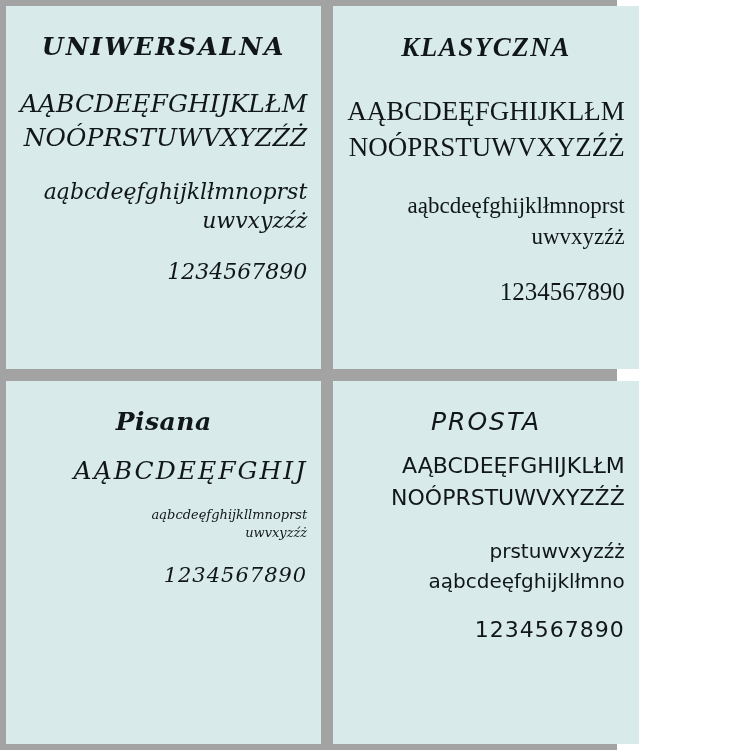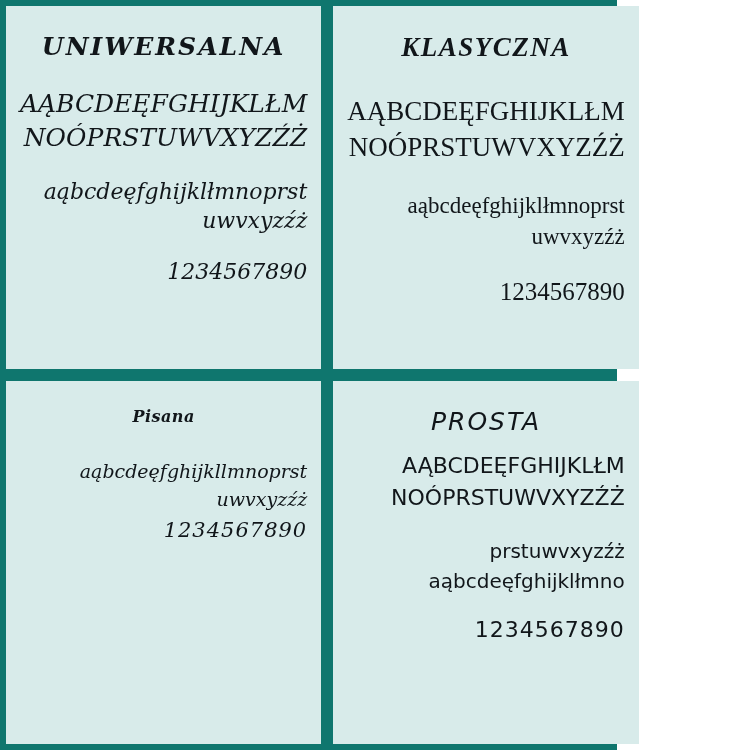--- a/index.html
+++ b/index.html
@@ -11,21 +11,21 @@
     width: 750px;
     height: 750px;
     font-family: "Liberation Serif", serif;
   }
   .grid {
     width: 617px;
     height: 750px;
     display: grid;
     grid-template-columns: 1fr 1fr;
     grid-template-rows: 1fr 1fr;
-    background: #0f766e;
+    background: #a3a3a3;
     box-sizing: border-box;
   }
   .cell {
     box-sizing: border-box;
     padding: 6px;
     display: flex;
     align-items: stretch;
     justify-content: stretch;
   }
   .panel {
@@ -82,35 +82,35 @@
   .p-klasyczna .block {
     font-family: "Liberation Serif", serif;
   }
   .p-klasyczna .upper { font-size: 27px; line-height: 1.35; margin-bottom: 24px;}
   .p-klasyczna .lower { font-size: 23px; line-height: 1.35; margin-bottom: 24px;}
   .p-klasyczna .digits { font-size: 25px; }
 
   
   .p-pisana .title {
     font-family: "DejaVu Serif", serif;
-    font-size: 16px;
+    font-size: 25px;
     letter-spacing: 0.5px;
     margin-bottom: 16px;
   }
   .p-pisana .block {
     font-family: "DejaVu Serif", serif;
     font-style: italic;
   }
   .p-pisana .upper {
     font-size: 25px;
     line-height: 1.5;
     letter-spacing: 2px;
     margin-bottom: 16px;
   }
-  .p-pisana .lower { font-size: 19px; line-height: 1.45; margin-bottom: 4px;}
+  .p-pisana .lower { font-size: 13px; line-height: 1.45; margin-bottom: 19px;}
   .p-pisana .digits { font-size: 21px; letter-spacing: 1px;}
 
   
   .p-prosta .title {
     font-family: "DejaVu Sans", sans-serif;
     font-weight: normal;
     font-size: 25px;
     letter-spacing: 2px;
     margin-bottom: 14px;
   }
@@ -153,20 +153,21 @@
         <div>uwvxyzźż</div>
       </div>
       <div class="block digits">1234567890</div>
     </div>
   </div>
 
   <div class="cell">
     <div class="panel p-pisana">
       <div class="title">Pisana</div>
       <div class="block upper">
+        <div>AĄBCDEĘFGHIJ</div>
       </div>
       <div class="block lower">
         <div>aąbcdeęfghijkllmnoprst</div>
         <div>uwvxyzźż</div>
       </div>
       <div class="block digits">1234567890</div>
     </div>
   </div>
 
   <div class="cell">

